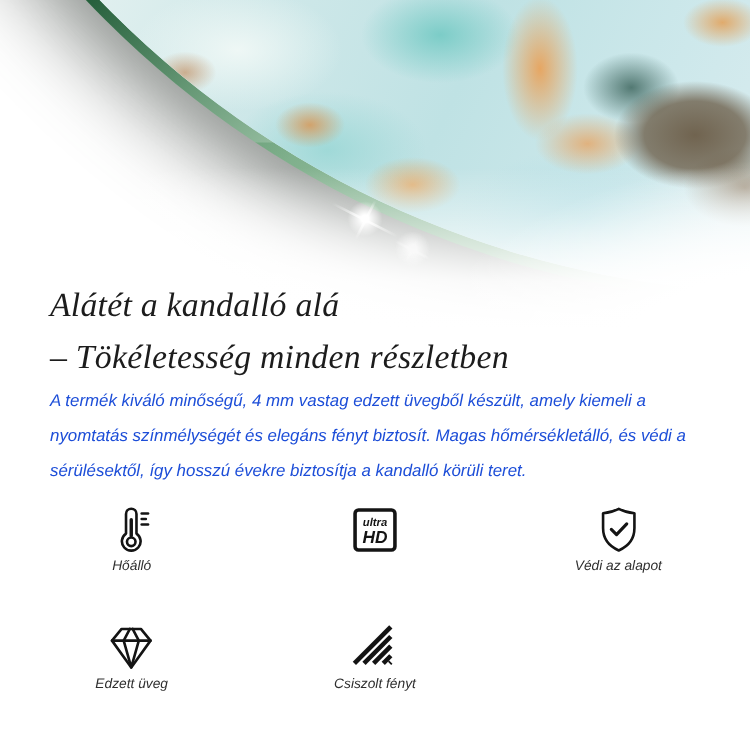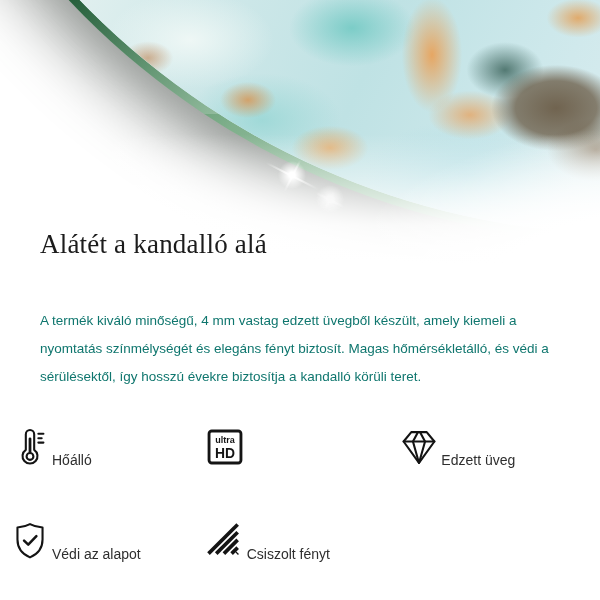--- a/index.html
+++ b/index.html
@@ -1,17 +1,17 @@
 <!DOCTYPE html>
 <html><head>
 <meta charset="utf-8">
 <style>
   html,body{margin:0;padding:0;background:#fff;}
   .page{position:relative;width:600px;height:600px;background:#fff;overflow:hidden;
-        font-family:"Liberation Sans",sans-serif;}
+        font-family:"Liberation Sans",sans-serif;font-style:italic;}
 
   
   .photo{position:absolute;left:0;top:0;width:600px;height:268px;overflow:hidden;background:#fff;}
   .glass-disc{position:absolute;left:-142px;top:-1302px;width:1544px;height:1544px;
               border-radius:50%;background:#9cc3a6;overflow:hidden;
               box-shadow:-22px 28px 55px rgba(88,96,90,.45), 0 14px 34px rgba(88,96,90,.28);}
   .rim-dark{position:absolute;left:168px;top:1288px;width:310px;height:200px;
             background:linear-gradient(140deg, rgba(24,83,47,.95) 8%, rgba(52,112,72,.5) 42%, rgba(52,112,72,0) 68%);}
   .rim-mid{position:absolute;left:338px;top:1416px;width:240px;height:150px;
            background:linear-gradient(135deg, rgba(92,152,108,.55), rgba(92,152,108,0) 65%);}
@@ -45,33 +45,33 @@
   .sparkle::after{transform:rotate(-63deg);width:60%;left:20%;}
   .s1{left:263px;top:146px;width:58px;height:58px;}
   .s2{left:314px;top:183px;width:32px;height:32px;opacity:.75;}
 
   
   .title{position:absolute;left:40px;top:224px;margin:0;z-index:3;
          font-family:"Liberation Serif",serif;font-weight:400;
          font-size:27px;line-height:41px;color:#1c1c1c;letter-spacing:.2px;}
   .title span{display:block;}
   .desc{position:absolute;left:40px;top:307px;width:536px;margin:0;z-index:3;
-        font-size:13.5px;line-height:28px;color:#0f766e;}
+        font-size:13.5px;line-height:28px;color:#1d4ed8;}
 
   
   .features{position:absolute;left:8px;top:398px;width:584px;z-index:3;
             display:grid;grid-template-columns:repeat(3,1fr);}
-  .feature{display:flex;flex-direction:row;align-items:center;height:90px;padding-top:4px;}
+  .feature{display:flex;flex-direction:column;align-items:center;height:90px;padding-top:4px;}
   .ficon{width:44px;height:44px;display:block;}
   .ficon .st{fill:none;stroke:#141414;stroke-width:1.9;stroke-linecap:round;stroke-linejoin:round;}
   .ficon .stThick{fill:none;stroke:#141414;stroke-width:2.5;stroke-linecap:round;}
   .ficon .stripe{fill:none;stroke:#141414;stroke-width:3.3;stroke-linecap:butt;}
   .ficon .fillDark{fill:#141414;stroke:none;}
   .ficon text{fill:#141414;font-family:"Liberation Sans",sans-serif;text-anchor:middle;}
-  .flabel{margin-top:26px;font-size:14px;color:#2e2e2e;white-space:nowrap;text-align:center;}
+  .flabel{margin-top:1px;font-size:11px;color:#2e2e2e;white-space:nowrap;text-align:center;}
 </style>
 </head>
 <body>
 
 <div class="page">
 
   <div class="photo">
     <div class="glass-disc">
       <div class="rim-dark"></div>
       <div class="rim-mid"></div>
@@ -83,20 +83,21 @@
     <div class="sparkle s1">
         <div class="core"></div>
       </div>
     <div class="sparkle s2">
         <div class="core"></div>
       </div>
   </div>
 
   <h1 class="title">
     <span>Alátét a kandalló alá</span>
+    <span>– Tökéletesség minden részletben</span>
   </h1>
 
   <p class="desc">A termék kiváló minőségű, 4 mm vastag edzett üvegből készült, amely kiemeli a nyomtatás színmélységét és elegáns fényt biztosít. Magas hőmérsékletálló, és védi a sérülésektől, így hosszú évekre biztosítja a kandalló körüli teret.</p>
 
   <div class="features">
 
     <div class="feature">
       <svg class="ficon" viewBox="0 0 40 40">
         <path class="st" d="M16.2 8.3 a3.8 3.8 0 0 1 7.6 0 V22.6 a6.8 6.8 0 1 1 -7.6 0 Z"></path>
         <circle class="st" cx="20" cy="28.6" r="3.1"></circle>
@@ -111,33 +112,33 @@
     <div class="feature">
       <svg class="ficon" viewBox="0 0 40 40">
         <rect x="5.5" y="5.5" width="29" height="29" rx="2.5" fill="none" stroke="#141414" stroke-width="2.6"></rect>
         <text x="20" y="16.8" font-size="8.2" font-weight="700">ultra</text>
         <text x="20" y="29.6" font-size="12.6" font-weight="800">HD</text>
       </svg>
     </div>
 
     <div class="feature">
       <svg class="ficon" viewBox="0 0 40 40">
+        <path class="st" d="M20 4.6 C23.2 6.3 27.6 7.4 31.4 7.8 V18.6 C31.4 26.9 26.9 31.9 20 34.9 C13.1 31.9 8.6 26.9 8.6 18.6 V7.8 C12.4 7.4 16.8 6.3 20 4.6 Z"></path>
+        <path class="st" style="stroke-width:2.3" d="M14.6 19.6 L18.4 23.3 L25.8 15.6"></path>
+      </svg>
+      <div class="flabel">Védi az alapot</div>
+    </div>
+
+    <div class="feature">
+      <svg class="ficon" viewBox="0 0 40 40">
         <path class="st" d="M13 6.5 H27 L34 15 L20 34.5 L6 15 Z"></path>
         <path class="st" d="M6 15 H34"></path>
         <path class="st" d="M19 6.5 L14.5 15 L20 34.5 L25.5 15 L21 6.5"></path>
       </svg>
       <div class="flabel">Edzett üveg</div>
-    </div>
-
-    <div class="feature">
-      <svg class="ficon" viewBox="0 0 40 40">
-        <path class="st" d="M20 4.6 C23.2 6.3 27.6 7.4 31.4 7.8 V18.6 C31.4 26.9 26.9 31.9 20 34.9 C13.1 31.9 8.6 26.9 8.6 18.6 V7.8 C12.4 7.4 16.8 6.3 20 4.6 Z"></path>
-        <path class="st" style="stroke-width:2.3" d="M14.6 19.6 L18.4 23.3 L25.8 15.6"></path>
-      </svg>
-      <div class="flabel">Védi az alapot</div>
     </div>
 
     <div class="feature">
       <svg class="ficon" viewBox="0 0 40 40">
         <line class="stripe" x1="5" y1="31.5" x2="31.5" y2="5"></line>
         <line class="stripe" x1="12" y1="31.5" x2="31.5" y2="12"></line>
         <line class="stripe" x1="19" y1="31.5" x2="31.5" y2="19"></line>
         <line class="stripe" x1="26" y1="31.5" x2="31.5" y2="26"></line>
         <line class="stripe" x1="30.6" y1="31.5" x2="31.5" y2="30.6"></line>
       </svg>

